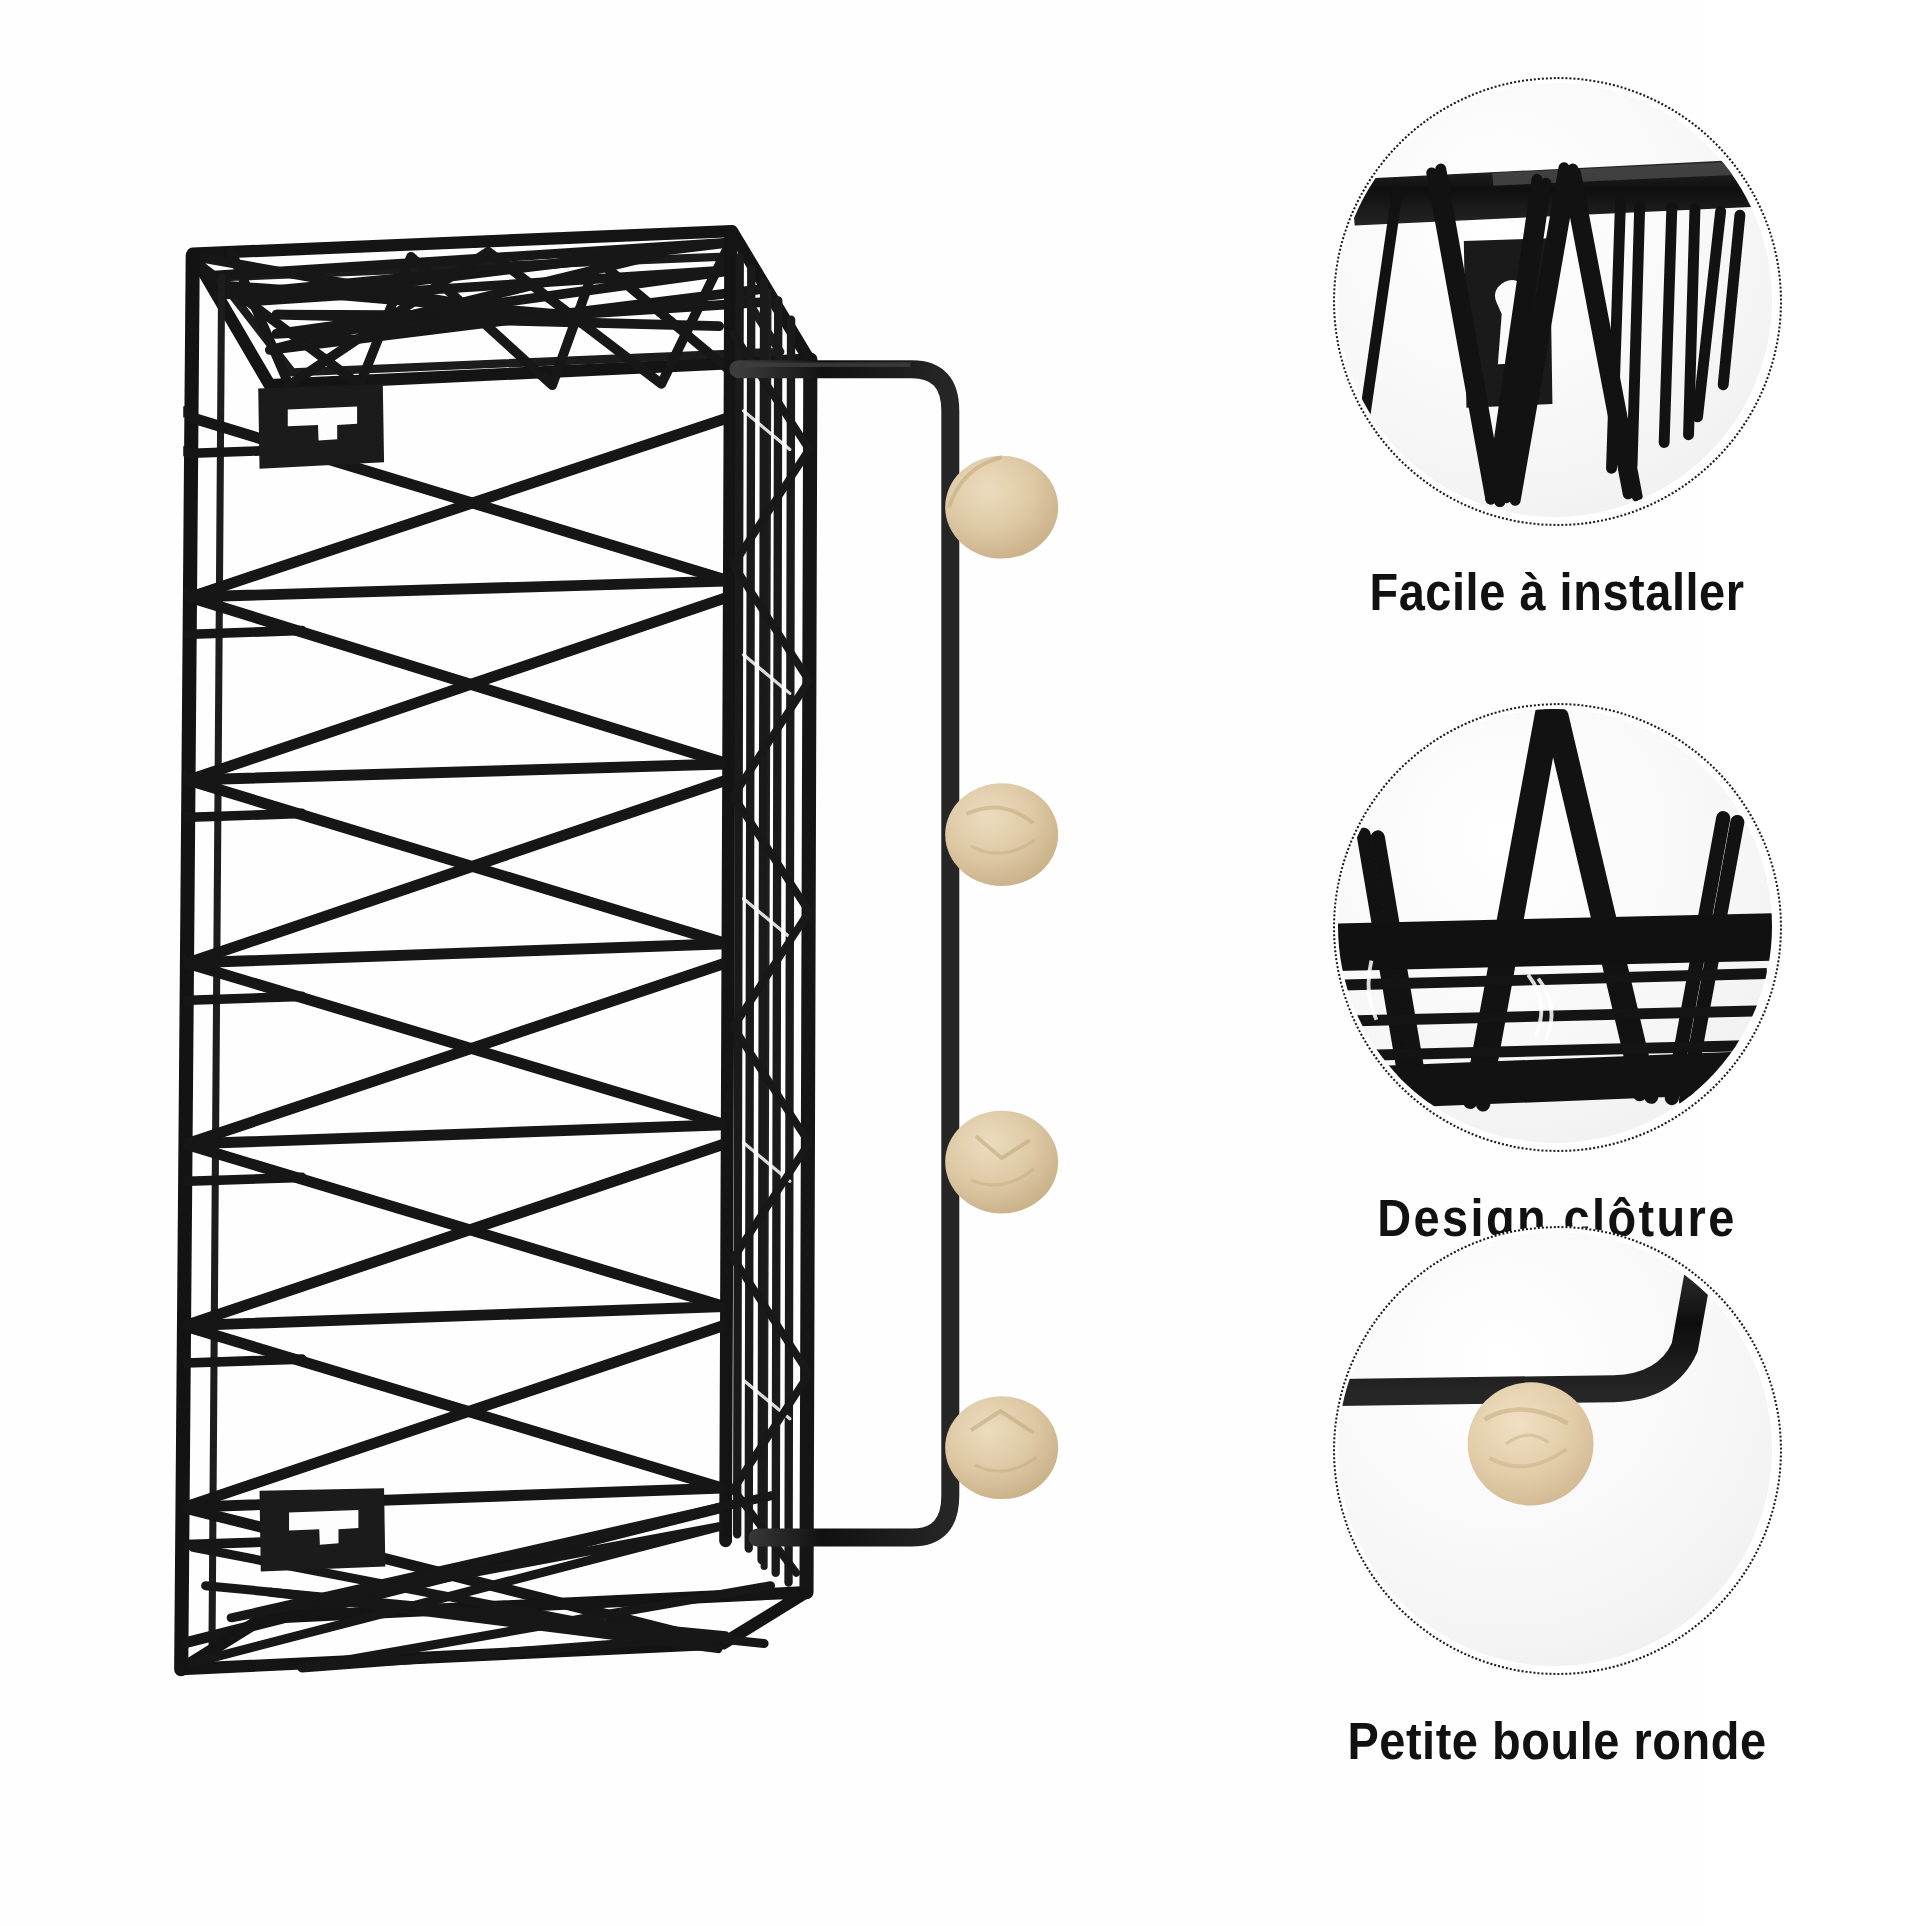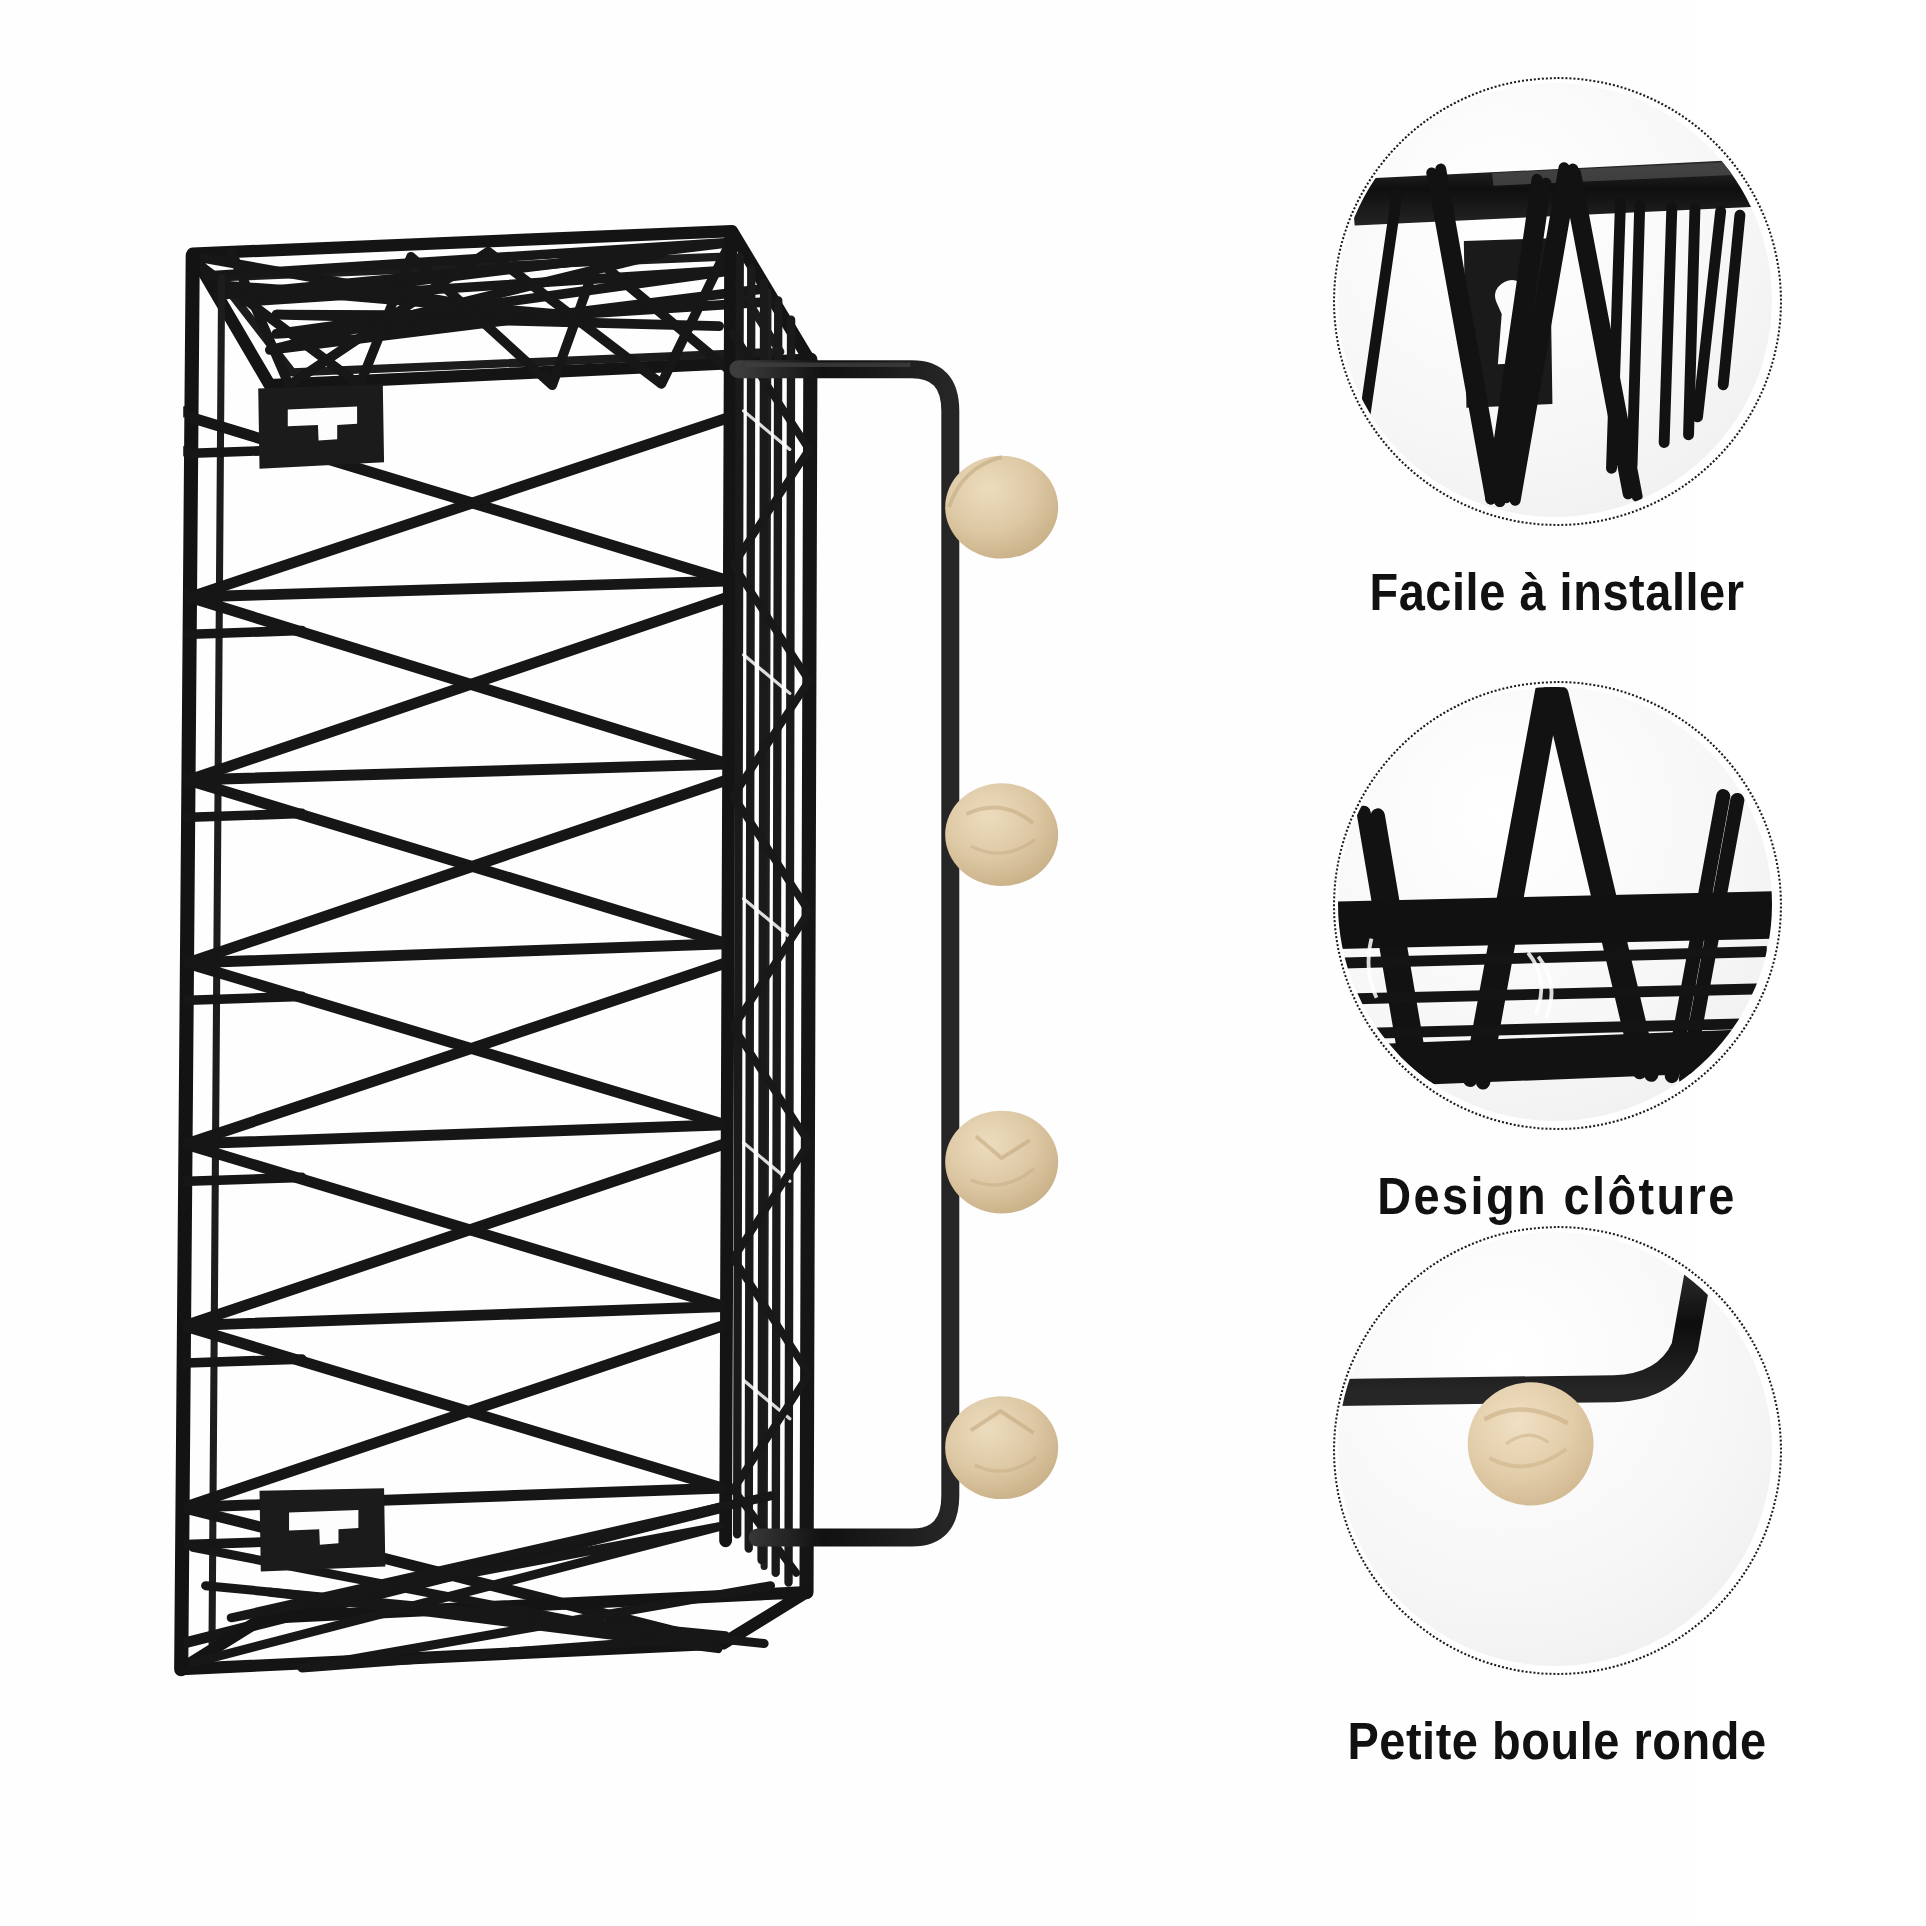--- a/index.html
+++ b/index.html
@@ -235,21 +235,21 @@
               <path d="M556 196 L546 548"></path>
               <path d="M596 200 L560 520"></path>
               <path d="M626 206 L600 470"></path>
             </g>
           </svg>
         </div>
       </div>
       <div class="feature-caption" style="margin-top:41px;">Facile à installer</div>
     </div>
 
-    <div class="feature" style="top:681px;">
+    <div class="feature" style="top:703px;">
       <div class="feature-circle">
         <div class="circle-inner">
           <svg viewBox="0 0 676 676" xmlns="http://www.w3.org/2000/svg">
 
             <g stroke="#121212" stroke-width="22" fill="none" stroke-linecap="round">
               <path d="M318 6 L206 612"></path>
               <path d="M336 8 L226 616"></path>
               <path d="M330 6 L470 600"></path>
               <path d="M348 10 L488 604"></path>
               <path d="M40 196 L112 620"></path>

